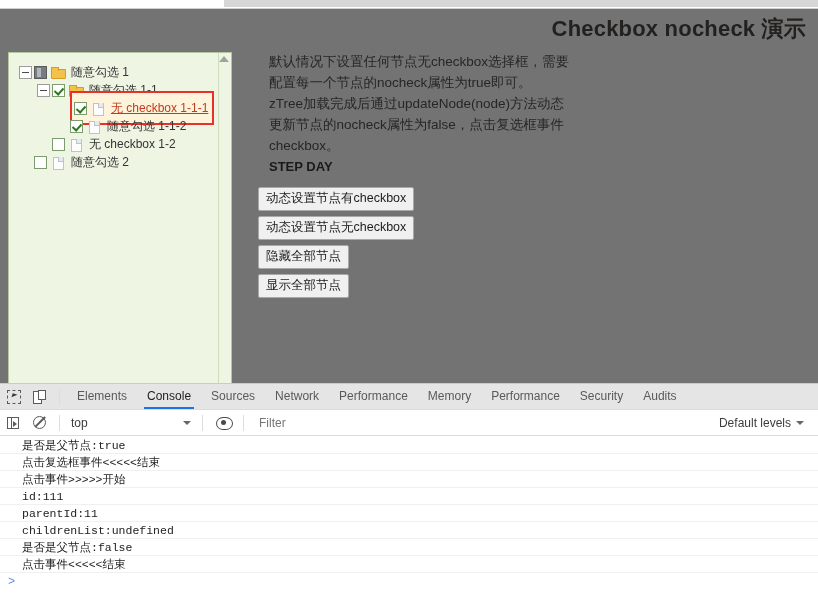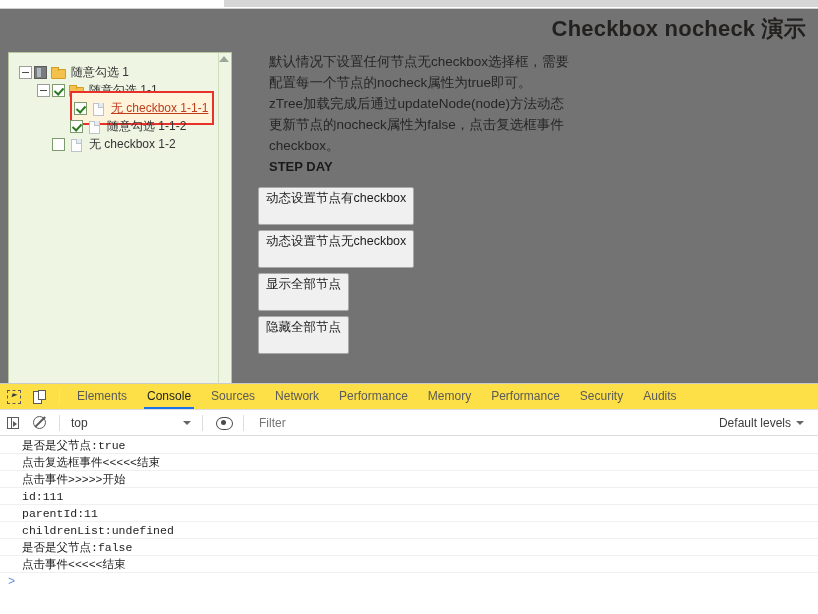--- a/index.html
+++ b/index.html
@@ -154,38 +154,38 @@
 
   
   .btns { position:absolute; left:258px; top:178px; }
   .btn {
     display:block;
     font-family:"Liberation Sans", sans-serif;
     font-size:12.5px; color:#1c1c1c;
     background:#f0f0f0;
     border:1px solid #a9a9a9;
     border-radius:2px;
-    padding:2px 7px 17px 7px;
+    padding:2px 7px 3px 7px;
     margin-bottom:5px;
     cursor:default;
     text-align:left;
   }
 
   
   .devtools {
     position:absolute; left:0; top:383px; width:818px; height:231px;
     background:#ffffff;
     border-top:1px solid #cacaca;
     font-family:"Liberation Sans", sans-serif;
   }
   .dt-tabbar {
     position:relative; height:26px;
     border-bottom:1px solid #dcdcdc;
     display:flex; align-items:center;
-    background:#fde047;
+    background:#e5e5e5;
   }
   .dt-iconbtn {
     width:26px; height:25px; display:flex; align-items:center; justify-content:center;
     position:relative;
   }
   .ico-inspect { width:13px; height:13px; position:relative; }
   .ico-inspect::before {
     content:""; position:absolute; left:0; top:0; width:12px; height:12px;
     border:1px dashed #5a5a5a;
   }
@@ -344,41 +344,51 @@
                   <span class="switch none"></span>
                   <span class="sel-wrap">
                     <span class="chk "></span>
                     <span class="nicon file"></span>
                     <span class="nlabel">无 checkbox 1-2</span>
                   </span>
                 </div>
               </li>
             </ul>
           </li>
+          <li class="node">
+            <div class="node-row">
+              <span class="switch none"></span>
+              <span class="sel-wrap">
+                <span class="chk "></span>
+                <span class="nicon file"></span>
+                <span class="nlabel">随意勾选 2</span>
+              </span>
+            </div>
+          </li>
         </ul>
       <div class="tree-scrollbar">
         <div class="tree-scroll-up"></div>
         <div class="tree-scroll-thumb"></div>
       </div>
     </div>
 
     <div class="desc">
       <p>默认情况下设置任何节点无checkbox选择框，需要</p>
       <p>配置每一个节点的nocheck属性为true即可。</p>
       <p>zTree加载完成后通过updateNode(node)方法动态</p>
       <p>更新节点的nocheck属性为false，点击复选框事件</p>
       <p>checkbox。</p>
       <p class="step">STEP DAY</p>
     </div>
 
     <div class="btns">
       <button class="btn">动态设置节点有checkbox</button>
       <button class="btn">动态设置节点无checkbox</button>
+      <button class="btn">隐藏全部节点</button>
       <button class="btn">显示全部节点</button>
-      <button class="btn">隐藏全部节点</button>
     </div>
   </div>
 
   <div class="devtools">
 
     <div class="dt-tabbar">
       <div class="dt-iconbtn">
         <span class="ico-inspect"></span>
       </div>
       <div class="dt-iconbtn">

